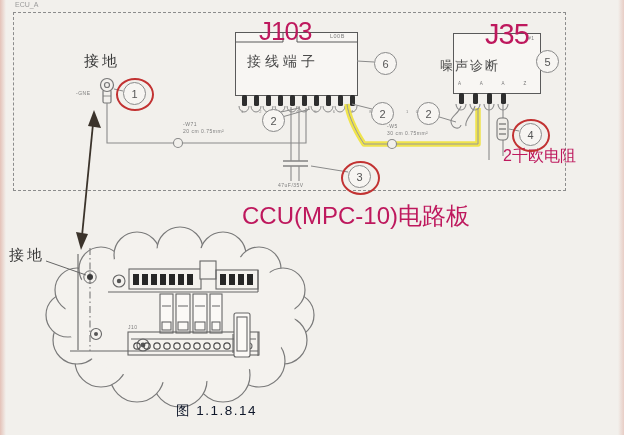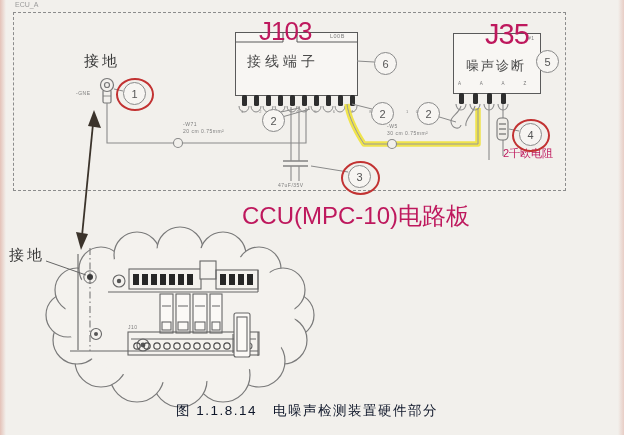--- a/index.html
+++ b/index.html
@@ -214,47 +214,46 @@
   <div class="txt zt" style="left:84px;top:52px;font-size:15px;color:#3c3c3c;letter-spacing:3px;">接地</div>
   <div class="txt zt tiny" style="left:76px;top:90px;">-GNE</div>
 
   <div class="txt zt red-title" style="left:259px;top:16px;font-size:26px;letter-spacing:-1px;">J103</div>
   <div class="txt zt tiny" style="left:330px;top:33px;font-size:5.5px;">L00B</div>
   <div class="txt zt" style="left:235px;top:53px;width:96px;text-align:center;font-size:14px;letter-spacing:4px;font-family:Liberation Mono, monospace;">接线端子</div>
   <div class="txt zt" style="left:241px;top:109px;font-size:4px;color:#8a8a8a;letter-spacing:7.5px;">1 2 3 4 5 6 7 8 9 10</div>
 
   <div class="txt zt red-title" style="left:485px;top:18px;font-size:29px;letter-spacing:-1px;">J35</div>
   <div class="txt zt tiny" style="left:528px;top:35px;font-size:5px;">#1</div>
-  <div class="txt zt" style="left:453px;top:57px;width:86px;text-align:center;font-size:13px;letter-spacing:2px;">噪声诊断</div>
+  <div class="txt zt" style="left:427px;top:57px;width:86px;text-align:center;font-size:13px;letter-spacing:2px;">噪声诊断</div>
   <div class="txt zt" style="left:458px;top:81px;font-size:4.5px;color:#777;letter-spacing:9px;">A A A Z</div>
 
   <div class="txt zt tiny" style="left:183px;top:121px;">-W71</div>
   <div class="txt zt tiny" style="left:183px;top:128px;">20 cm 0.75mm²</div>
   <div class="txt zt tiny" style="left:387px;top:123px;">-W5</div>
   <div class="txt zt tiny" style="left:387px;top:130px;">30 cm 0.75mm²</div>
   <div class="txt zt tiny" style="left:278px;top:182px;">47uF/35V</div>
 
-  <div class="txt zt red-title" style="left:503px;top:146px;font-size:11px;">2千欧电阻</div>
+  <div class="txt zt red-title" style="left:503px;top:146px;font-size:16px;">2千欧电阻</div>
   <div class="txt zt red-title" style="left:242px;top:200px;font-size:24px;text-align:center;">CCU(MPC-10)电路板</div>
 
   <div class="txt zt" style="left:9px;top:246px;font-size:15px;color:#3c3c3c;letter-spacing:3px;">接地</div>
   <div class="txt zt tiny" style="left:128px;top:324px;">J10</div>
 
   <div class="callout" style="left:123px;top:82px;">1</div>
   <div class="callout" style="left:262px;top:109px;">2</div>
   <div class="callout" style="left:371px;top:102px;">2</div>
   <div class="callout" style="left:417px;top:102px;">2</div>
   <div class="callout" style="left:348px;top:165px;">3</div>
   <div class="callout" style="left:519px;top:123px;">4</div>
   <div class="callout" style="left:536px;top:50px;">5</div>
   <div class="callout" style="left:374px;top:52px;">6</div>
 
   <div class="hl-ellipse" style="left:116px;top:78px;width:34px;height:29px;"></div>
   <div class="hl-ellipse" style="left:341px;top:161px;width:35px;height:30px;"></div>
   <div class="hl-ellipse" style="left:512px;top:119px;width:34px;height:29px;"></div>
 
   <div id="caption">
     <span>图 1.1.8.14</span>
-    <span>电噪声检测装置硬件部分</span>
   </div>
 
 
 </div>
 
 </body></html>

